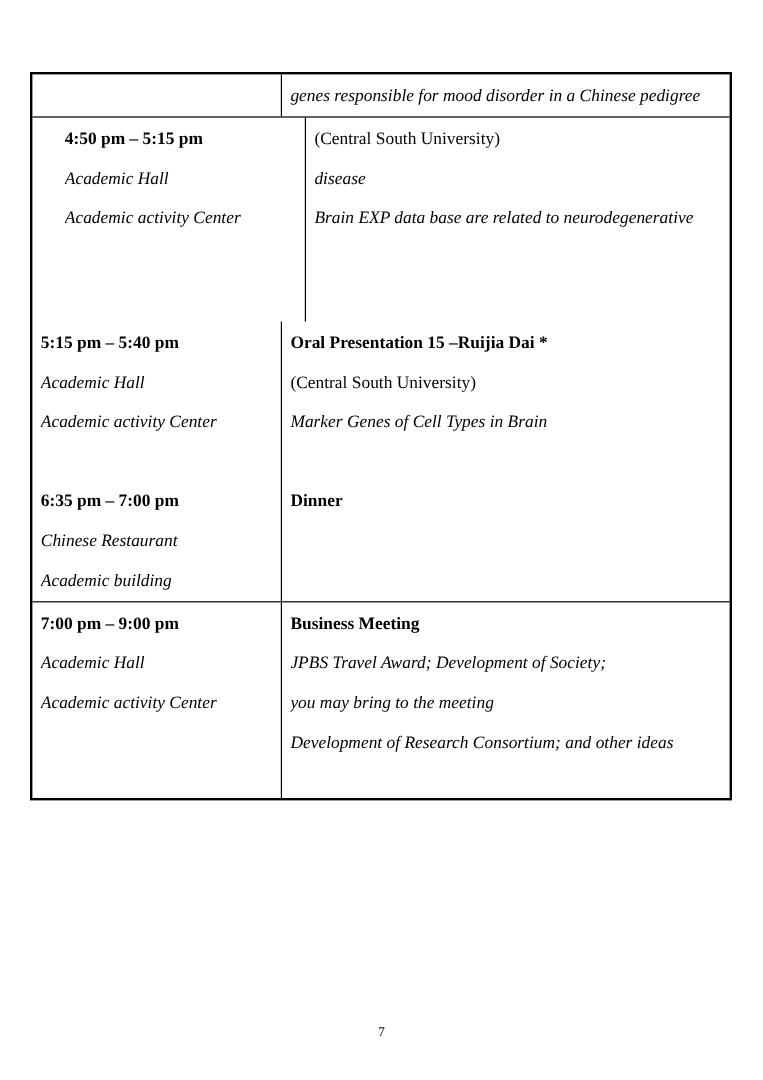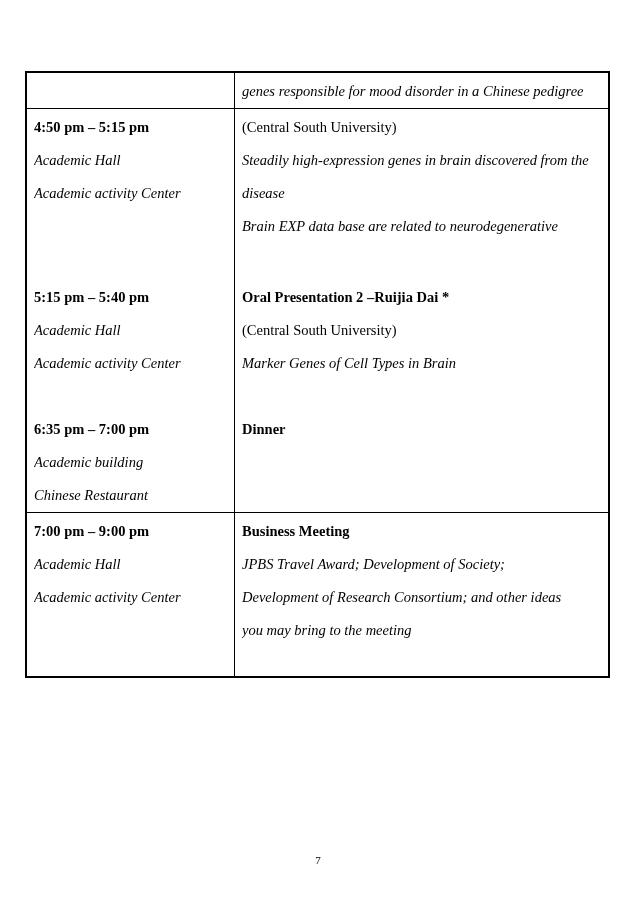--- a/index.html
+++ b/index.html
@@ -16,21 +16,21 @@
   .page {
     position: relative;
     width: 636px;
     height: 900px;
     background: #ffffff;
     overflow: hidden;
   }
   .schedule-table {
     position: absolute;
     left: 25px;
-    top: 71px;
+    top: 60px;
     width: 585px;
     border: 2px solid #000000;
     box-sizing: border-box;
     background: #ffffff;
   }
   .t-row {
     display: grid;
     grid-template-columns: 208px 1fr;
     box-sizing: border-box;
   }
@@ -67,63 +67,62 @@
 <body>
 
 <div class="page">
   <div class="schedule-table" id="schedule-table">
       <div class="t-row rule-below" style="min-height: 31px;">
         <div class="cell left"></div>
         <div class="cell right">
           <div class="line italic">genes responsible for mood disorder in a Chinese pedigree</div>
         </div>
       </div>
-      <div class="t-row" style="min-height: 170px;">
+      <div class="t-row" style="min-height: 170px; padding-left: 20px;">
         <div class="cell left">
           <div class="line bold">4:50 pm – 5:15 pm</div>
           <div class="line italic">Academic Hall</div>
           <div class="line italic">Academic activity Center</div>
         </div>
         <div class="cell right">
           <div class="line regular">(Central South University)</div>
-          <div class="line italic">Steadily high-expression genes in brain discovered from the</div>
           <div class="line italic">disease</div>
           <div class="line italic">Brain EXP data base are related to neurodegenerative</div>
         </div>
       </div>
       <div class="t-row" style="min-height: 132px;">
         <div class="cell left">
           <div class="line bold">5:15 pm – 5:40 pm</div>
           <div class="line italic">Academic Hall</div>
           <div class="line italic">Academic activity Center</div>
         </div>
         <div class="cell right">
-          <div class="line bold">Oral Presentation 2 –Ruijia Dai *</div>
+          <div class="line bold">Oral Presentation 15 –Ruijia Dai *</div>
           <div class="line regular">(Central South University)</div>
           <div class="line italic">Marker Genes of Cell Types in Brain</div>
         </div>
       </div>
       <div class="t-row rule-below" style="min-height: 98px;">
         <div class="cell left">
           <div class="line bold">6:35 pm – 7:00 pm</div>
+          <div class="line italic">Chinese Restaurant</div>
           <div class="line italic">Academic building</div>
-          <div class="line italic">Chinese Restaurant</div>
         </div>
         <div class="cell right">
           <div class="line bold">Dinner</div>
         </div>
       </div>
       <div class="t-row" style="min-height: 163px;">
         <div class="cell left">
           <div class="line bold">7:00 pm – 9:00 pm</div>
           <div class="line italic">Academic Hall</div>
           <div class="line italic">Academic activity Center</div>
         </div>
         <div class="cell right">
           <div class="line bold">Business Meeting</div>
           <div class="line italic">JPBS Travel Award; Development of Society;</div>
+          <div class="line italic">you may bring to the meeting</div>
           <div class="line italic">Development of Research Consortium; and other ideas</div>
-          <div class="line italic">you may bring to the meeting</div>
         </div>
       </div>
     </div>
   <div class="page-number">7</div>
 </div>
 
 </body></html>

